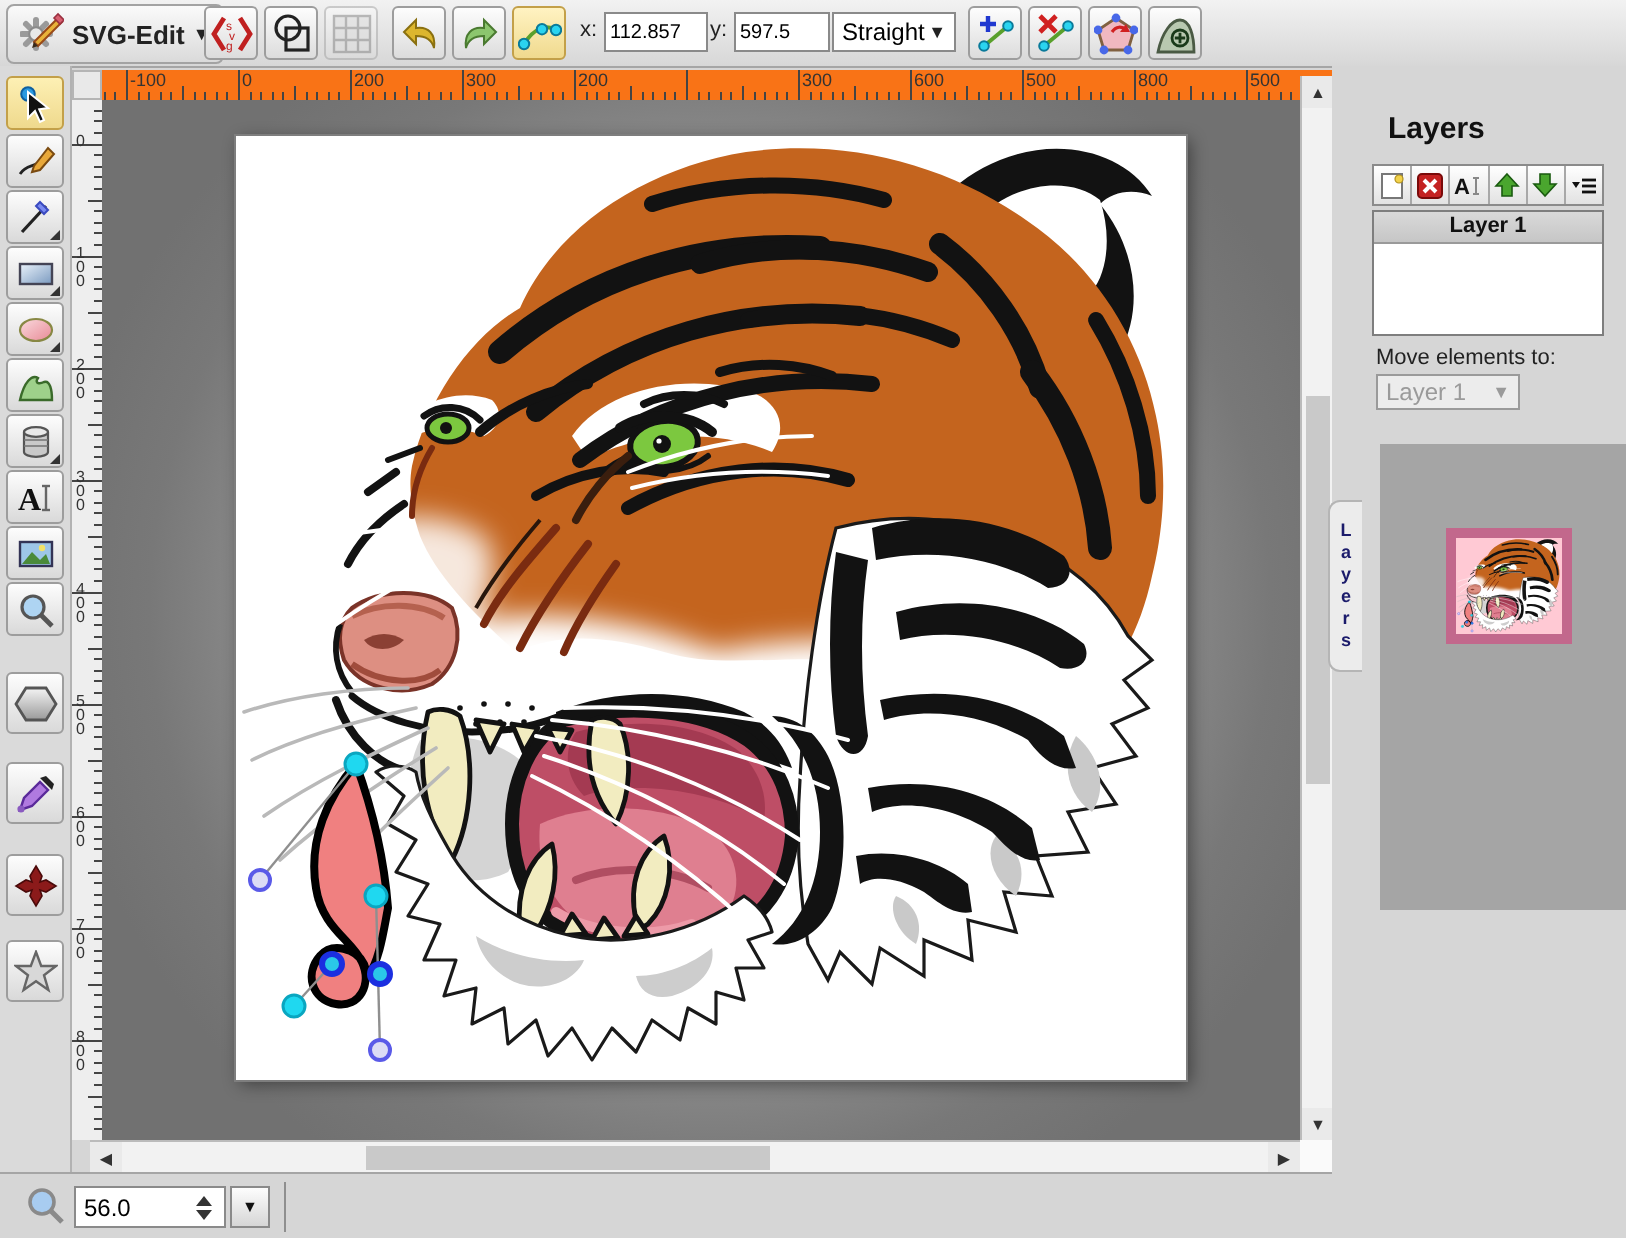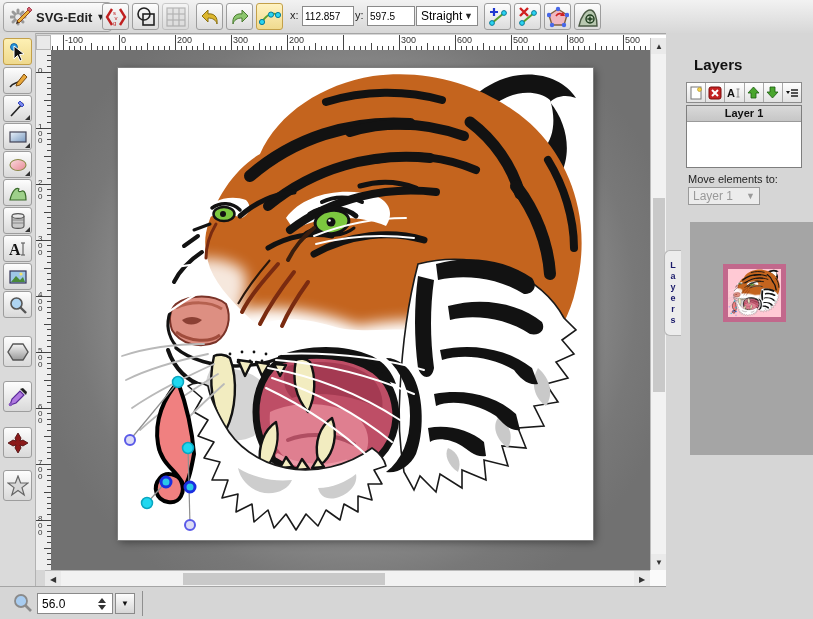--- a/index.html
+++ b/index.html
@@ -22,21 +22,21 @@
   .caret{font-size:9px;color:#222;}
   
   #palette{position:absolute;left:0;top:33px;width:35px;height:586px;background:#dadada;border-right:1px solid #b2b2b2;}
   .pal-btn{position:absolute;left:3px;width:29px;height:27px;border:1px solid #9d9d9d;border-radius:3px;
     background:linear-gradient(#fdfdfd,#d9d9d9);box-sizing:border-box;display:flex;align-items:center;justify-content:center;}
   .pal-btn.active{background:linear-gradient(#fdf0b4,#efd98d);border-color:#c3a049;}
   .pal-btn.big{height:31px;}
   .has-flyout::after{content:"";position:absolute;right:1px;bottom:1px;border-left:5px solid transparent;border-bottom:5px solid #333;}
   
   #ruler-corner{position:absolute;left:36px;top:35px;width:15px;height:15px;background:#e9e9e9;border:1px solid #b5b5b5;box-sizing:border-box;}
-  #top-ruler{position:absolute;left:51px;top:35px;width:615px;height:15px;background:#ffffff;border-bottom:1px solid #9a9a9a;overflow:hidden;}
+  #top-ruler{position:absolute;left:51px;top:35px;width:615px;height:15px;background:#f97316;border-bottom:1px solid #9a9a9a;overflow:hidden;}
   #left-ruler{position:absolute;left:36px;top:50px;width:15px;height:520px;background:#eee;border-right:1px solid #9a9a9a;overflow:hidden;}
   .tick{position:absolute;background:#444;}
   .rlabel{position:absolute;font-size:9px;color:#333;line-height:9px;}
   .rlabel.vert{line-height:7px;white-space:pre;left:2px;font-size:8px;}
   #workspace{position:absolute;left:51px;top:50px;width:599px;height:520px;overflow:hidden;
     background:radial-gradient(circle 330px at 304px 255px,#a9a9a9 0%,#a9a9a9 45%,#909090 63%,#787878 85%,#717171 100%);}
   #canvas{position:absolute;left:67px;top:18px;width:475px;height:472px;background:#fff;
     box-shadow:0 0 0 1px #7e7e7e,2px 2px 8px rgba(0,0,0,.45);}
   
   .sb{position:absolute;background:#f2f2f2;}

